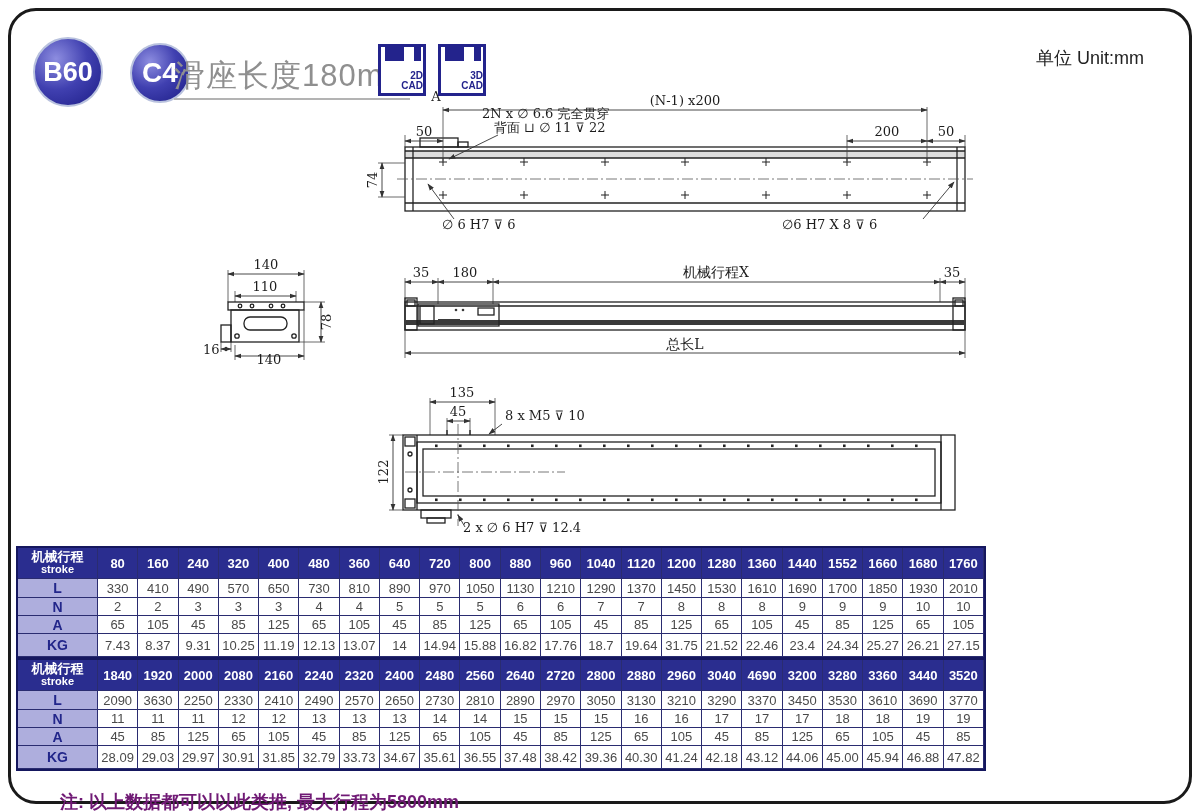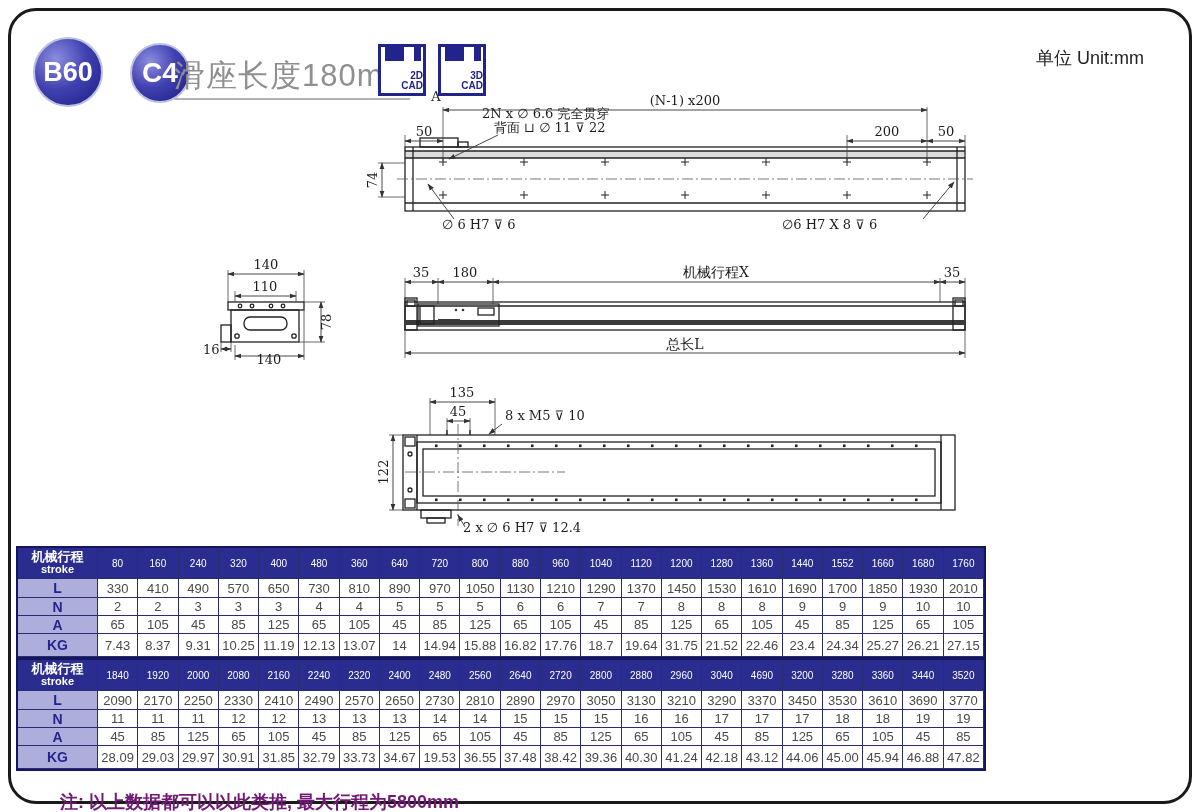--- a/index.html
+++ b/index.html
@@ -34,21 +34,21 @@
   .holes path{stroke:#222;stroke-width:1;}
   .dots rect{fill:#222;}
   
   .spec{position:absolute;left:16px;width:970px;display:grid;
        grid-template-columns:80px repeat(22,1fr);
        grid-template-rows:31px 19px 18px 18px 23px;
        border:2px solid #15175e;box-sizing:border-box;background:#15175e;}
   .t1{top:546px;} .t2{top:658px;}
   .cell{display:flex;align-items:center;justify-content:center;
        border-right:1px solid #2a2c70;border-bottom:1px solid #2a2c70;overflow:hidden;}
-  .hd{background:#2a2d8f;color:#fff;font-weight:normal;font-size:10px;}
+  .hd{background:#2a2d8f;color:#fff;font-weight:bold;font-size:13px;}
   .corner{background:#2a2d8f;color:#fff;flex-direction:column;line-height:12px;}
   .corner .cn{font-size:13px;font-weight:bold;}
   .corner .en{font-size:11px;font-weight:bold;}
   .lb{background:#aeaedd;color:#22268a;font-weight:bold;font-size:14px;}
   .dt{background:#fff;color:#4a4a4a;font-size:13px;}
   .foot{position:absolute;left:60px;top:790px;font-size:18px;color:#701a75;font-weight:bold;}
 </style>
 </head>
 <body>
 
@@ -459,21 +459,21 @@
     <div class="cell hd">2960</div>
     <div class="cell hd">3040</div>
     <div class="cell hd">4690</div>
     <div class="cell hd">3200</div>
     <div class="cell hd">3280</div>
     <div class="cell hd">3360</div>
     <div class="cell hd">3440</div>
     <div class="cell hd">3520</div>
     <div class="cell lb">L</div>
     <div class="cell dt">2090</div>
-    <div class="cell dt">2170</div>
+    <div class="cell dt">3630</div>
     <div class="cell dt">2250</div>
     <div class="cell dt">2330</div>
     <div class="cell dt">2410</div>
     <div class="cell dt">2490</div>
     <div class="cell dt">2570</div>
     <div class="cell dt">2650</div>
     <div class="cell dt">2730</div>
     <div class="cell dt">2810</div>
     <div class="cell dt">2890</div>
     <div class="cell dt">2970</div>
@@ -535,21 +535,21 @@
     <div class="cell dt">85</div>
     <div class="cell lb">KG</div>
     <div class="cell dt">28.09</div>
     <div class="cell dt">29.03</div>
     <div class="cell dt">29.97</div>
     <div class="cell dt">30.91</div>
     <div class="cell dt">31.85</div>
     <div class="cell dt">32.79</div>
     <div class="cell dt">33.73</div>
     <div class="cell dt">34.67</div>
-    <div class="cell dt">19.53</div>
+    <div class="cell dt">35.61</div>
     <div class="cell dt">36.55</div>
     <div class="cell dt">37.48</div>
     <div class="cell dt">38.42</div>
     <div class="cell dt">39.36</div>
     <div class="cell dt">40.30</div>
     <div class="cell dt">41.24</div>
     <div class="cell dt">42.18</div>
     <div class="cell dt">43.12</div>
     <div class="cell dt">44.06</div>
     <div class="cell dt">45.00</div>

